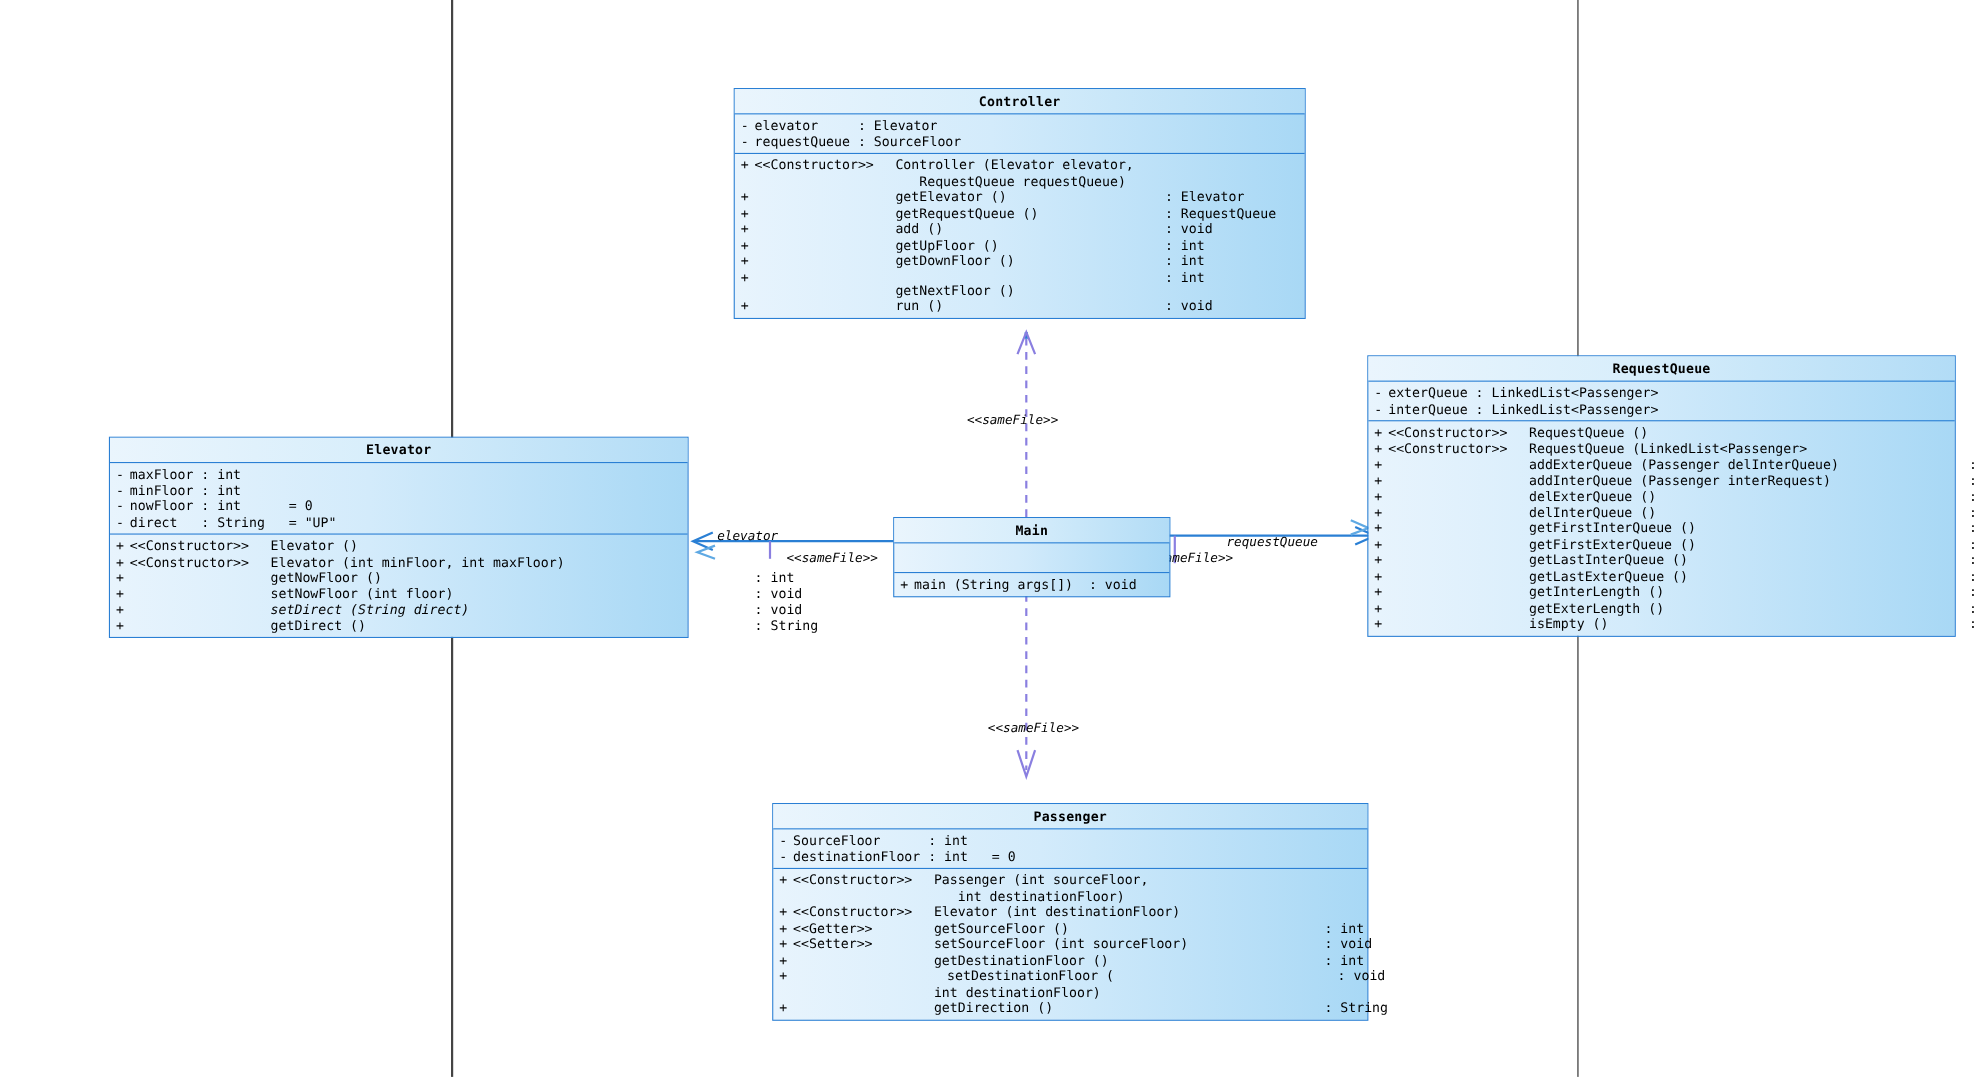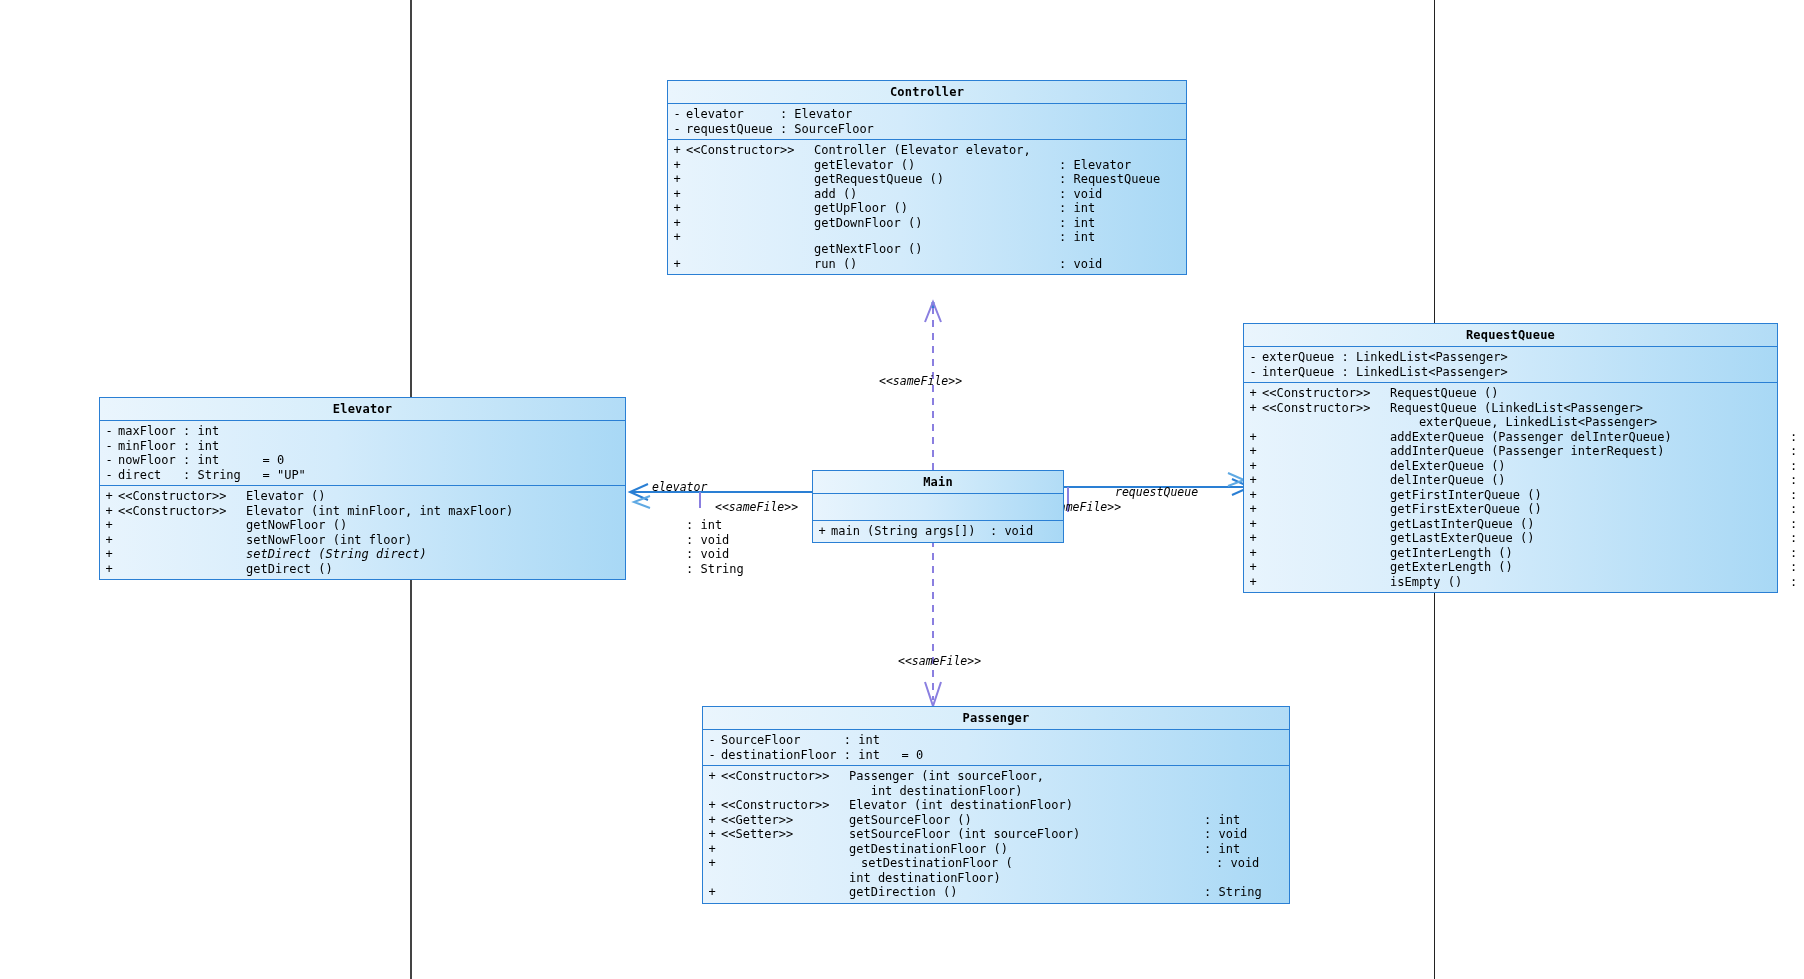--- a/index.html
+++ b/index.html
@@ -115,20 +115,21 @@
 <div class="edge-label" style="left:898px; top:655px;">&lt;&lt;sameFile&gt;&gt;</div>
 
 <div class="uml-class" style="left:667px; top:80px; width:520px;">
   <div class="uml-name">Controller</div>
   <div class="uml-compartment">
       <div class="uml-row"><span class="c-vis">-</span><span class="c-sig">elevator     : Elevator</span></div>
       <div class="uml-row"><span class="c-vis">-</span><span class="c-sig">requestQueue : SourceFloor</span></div>
     </div>
   <div class="uml-compartment last">
       <div class="uml-row"><span class="c-vis">+</span><span class="c-ster" style="width: 128px; flex: 0 0 128px;">&lt;&lt;Constructor&gt;&gt;</span><span class="c-sig" style="width: 245px; flex: 0 0 245px;">Controller (Elevator elevator,</span></div>
+      <div class="uml-row"><span class="c-vis"></span><span class="c-ster" style="width: 128px; flex: 0 0 128px;"></span><span class="c-sig" style="width: 245px; flex: 0 0 245px;">   RequestQueue requestQueue)</span></div>
       <div class="uml-row"><span class="c-vis">+</span><span class="c-ster" style="width: 128px; flex: 0 0 128px;"></span><span class="c-sig" style="width: 245px; flex: 0 0 245px;">getElevator ()</span><span class="c-ret">: Elevator</span></div>
       <div class="uml-row"><span class="c-vis">+</span><span class="c-ster" style="width: 128px; flex: 0 0 128px;"></span><span class="c-sig" style="width: 245px; flex: 0 0 245px;">getRequestQueue ()</span><span class="c-ret">: RequestQueue</span></div>
       <div class="uml-row"><span class="c-vis">+</span><span class="c-ster" style="width: 128px; flex: 0 0 128px;"></span><span class="c-sig" style="width: 245px; flex: 0 0 245px;">add ()</span><span class="c-ret">: void</span></div>
       <div class="uml-row"><span class="c-vis">+</span><span class="c-ster" style="width: 128px; flex: 0 0 128px;"></span><span class="c-sig" style="width: 245px; flex: 0 0 245px;">getUpFloor ()</span><span class="c-ret">: int</span></div>
       <div class="uml-row"><span class="c-vis">+</span><span class="c-ster" style="width: 128px; flex: 0 0 128px;"></span><span class="c-sig" style="width: 245px; flex: 0 0 245px;">getDownFloor ()</span><span class="c-ret">: int</span></div>
       <div class="uml-row"><span class="c-vis">+</span><span class="c-ster" style="width: 128px; flex: 0 0 128px;"></span><span class="c-sig" style="width: 245px; flex: 0 0 245px; margin-top: 12px;">getNextFloor ()</span><span class="c-ret">: int</span></div>
       <div class="uml-row"><span class="c-vis">+</span><span class="c-ster" style="width: 128px; flex: 0 0 128px;"></span><span class="c-sig" style="width: 245px; flex: 0 0 245px;">run ()</span><span class="c-ret">: void</span></div>
     </div>
 </div>
 
@@ -152,21 +153,20 @@
 
 <div class="uml-class" style="left:1243px; top:323px; width:535px;">
   <div class="uml-name">RequestQueue</div>
   <div class="uml-compartment">
       <div class="uml-row"><span class="c-vis">-</span><span class="c-sig">exterQueue : LinkedList&lt;Passenger&gt;</span></div>
       <div class="uml-row"><span class="c-vis">-</span><span class="c-sig">interQueue : LinkedList&lt;Passenger&gt;</span></div>
     </div>
   <div class="uml-compartment last">
       <div class="uml-row"><span class="c-vis">+</span><span class="c-ster" style="width: 128px; flex: 0 0 128px;">&lt;&lt;Constructor&gt;&gt;</span><span class="c-sig" style="width: 400px; flex: 0 0 400px;">RequestQueue ()</span></div>
       <div class="uml-row"><span class="c-vis">+</span><span class="c-ster" style="width: 128px; flex: 0 0 128px;">&lt;&lt;Constructor&gt;&gt;</span><span class="c-sig" style="width: 400px; flex: 0 0 400px;">RequestQueue (LinkedList&lt;Passenger&gt;</span></div>
-      <div class="uml-row"><span class="c-vis"></span><span class="c-ster" style="width: 128px; flex: 0 0 128px;"></span><span class="c-sig" style="width: 400px; flex: 0 0 400px;">    exterQueue, LinkedList&lt;Passenger&gt;</span></div>
       <div class="uml-row"><span class="c-vis">+</span><span class="c-ster" style="width: 128px; flex: 0 0 128px;"></span><span class="c-sig" style="width: 400px; flex: 0 0 400px;">addExterQueue (Passenger delInterQueue)</span><span class="c-ret">: void</span></div>
       <div class="uml-row"><span class="c-vis">+</span><span class="c-ster" style="width: 128px; flex: 0 0 128px;"></span><span class="c-sig" style="width: 400px; flex: 0 0 400px;">addInterQueue (Passenger interRequest)</span><span class="c-ret">: void</span></div>
       <div class="uml-row"><span class="c-vis">+</span><span class="c-ster" style="width: 128px; flex: 0 0 128px;"></span><span class="c-sig" style="width: 400px; flex: 0 0 400px;">delExterQueue ()</span><span class="c-ret">: void</span></div>
       <div class="uml-row"><span class="c-vis">+</span><span class="c-ster" style="width: 128px; flex: 0 0 128px;"></span><span class="c-sig" style="width: 400px; flex: 0 0 400px;">delInterQueue ()</span><span class="c-ret">: void</span></div>
       <div class="uml-row"><span class="c-vis">+</span><span class="c-ster" style="width: 128px; flex: 0 0 128px;"></span><span class="c-sig" style="width: 400px; flex: 0 0 400px;">getFirstInterQueue ()</span><span class="c-ret">: Passenger</span></div>
       <div class="uml-row"><span class="c-vis">+</span><span class="c-ster" style="width: 128px; flex: 0 0 128px;"></span><span class="c-sig" style="width: 400px; flex: 0 0 400px;">getFirstExterQueue ()</span><span class="c-ret">: Passenger</span></div>
       <div class="uml-row"><span class="c-vis">+</span><span class="c-ster" style="width: 128px; flex: 0 0 128px;"></span><span class="c-sig" style="width: 400px; flex: 0 0 400px;">getLastInterQueue ()</span><span class="c-ret">: int</span></div>
       <div class="uml-row"><span class="c-vis">+</span><span class="c-ster" style="width: 128px; flex: 0 0 128px;"></span><span class="c-sig" style="width: 400px; flex: 0 0 400px;">getLastExterQueue ()</span><span class="c-ret">: Passenger</span></div>
       <div class="uml-row"><span class="c-vis">+</span><span class="c-ster" style="width: 128px; flex: 0 0 128px;"></span><span class="c-sig" style="width: 400px; flex: 0 0 400px;">getInterLength ()</span><span class="c-ret">: int</span></div>
       <div class="uml-row"><span class="c-vis">+</span><span class="c-ster" style="width: 128px; flex: 0 0 128px;"></span><span class="c-sig" style="width: 400px; flex: 0 0 400px;">getExterLength ()</span><span class="c-ret">: int</span></div>
@@ -175,21 +175,21 @@
 </div>
 
 <div class="uml-class" style="left:812px; top:470px; width:252px;">
   <div class="uml-name">Main</div>
   <div class="uml-compartment" style="min-height:20px;"></div>
   <div class="uml-compartment last">
       <div class="uml-row"><span class="c-vis">+</span><span class="c-sig">main (String args[])  : void</span></div>
     </div>
 </div>
 
-<div class="uml-class" style="left:702px; top:706px; width:588px;">
+<div class="uml-class" style="left:702px; top:730px; width:542px;">
   <div class="uml-name">Passenger</div>
   <div class="uml-compartment">
       <div class="uml-row"><span class="c-vis">-</span><span class="c-sig">SourceFloor      : int</span></div>
       <div class="uml-row"><span class="c-vis">-</span><span class="c-sig">destinationFloor : int   = 0</span></div>
     </div>
   <div class="uml-compartment last">
       <div class="uml-row"><span class="c-vis">+</span><span class="c-ster" style="width: 128px; flex: 0 0 128px;">&lt;&lt;Constructor&gt;&gt;</span><span class="c-sig" style="width: 355px; flex: 0 0 355px;">Passenger (int sourceFloor,</span></div>
       <div class="uml-row"><span class="c-vis"></span><span class="c-ster" style="width: 128px; flex: 0 0 128px;"></span><span class="c-sig" style="width: 355px; flex: 0 0 355px;">   int destinationFloor)</span></div>
       <div class="uml-row"><span class="c-vis">+</span><span class="c-ster" style="width: 128px; flex: 0 0 128px;">&lt;&lt;Constructor&gt;&gt;</span><span class="c-sig" style="width: 355px; flex: 0 0 355px;">Elevator (int destinationFloor)</span></div>
       <div class="uml-row"><span class="c-vis">+</span><span class="c-ster" style="width: 128px; flex: 0 0 128px;">&lt;&lt;Getter&gt;&gt;</span><span class="c-sig" style="width: 355px; flex: 0 0 355px;">getSourceFloor ()</span><span class="c-ret">: int</span></div>

